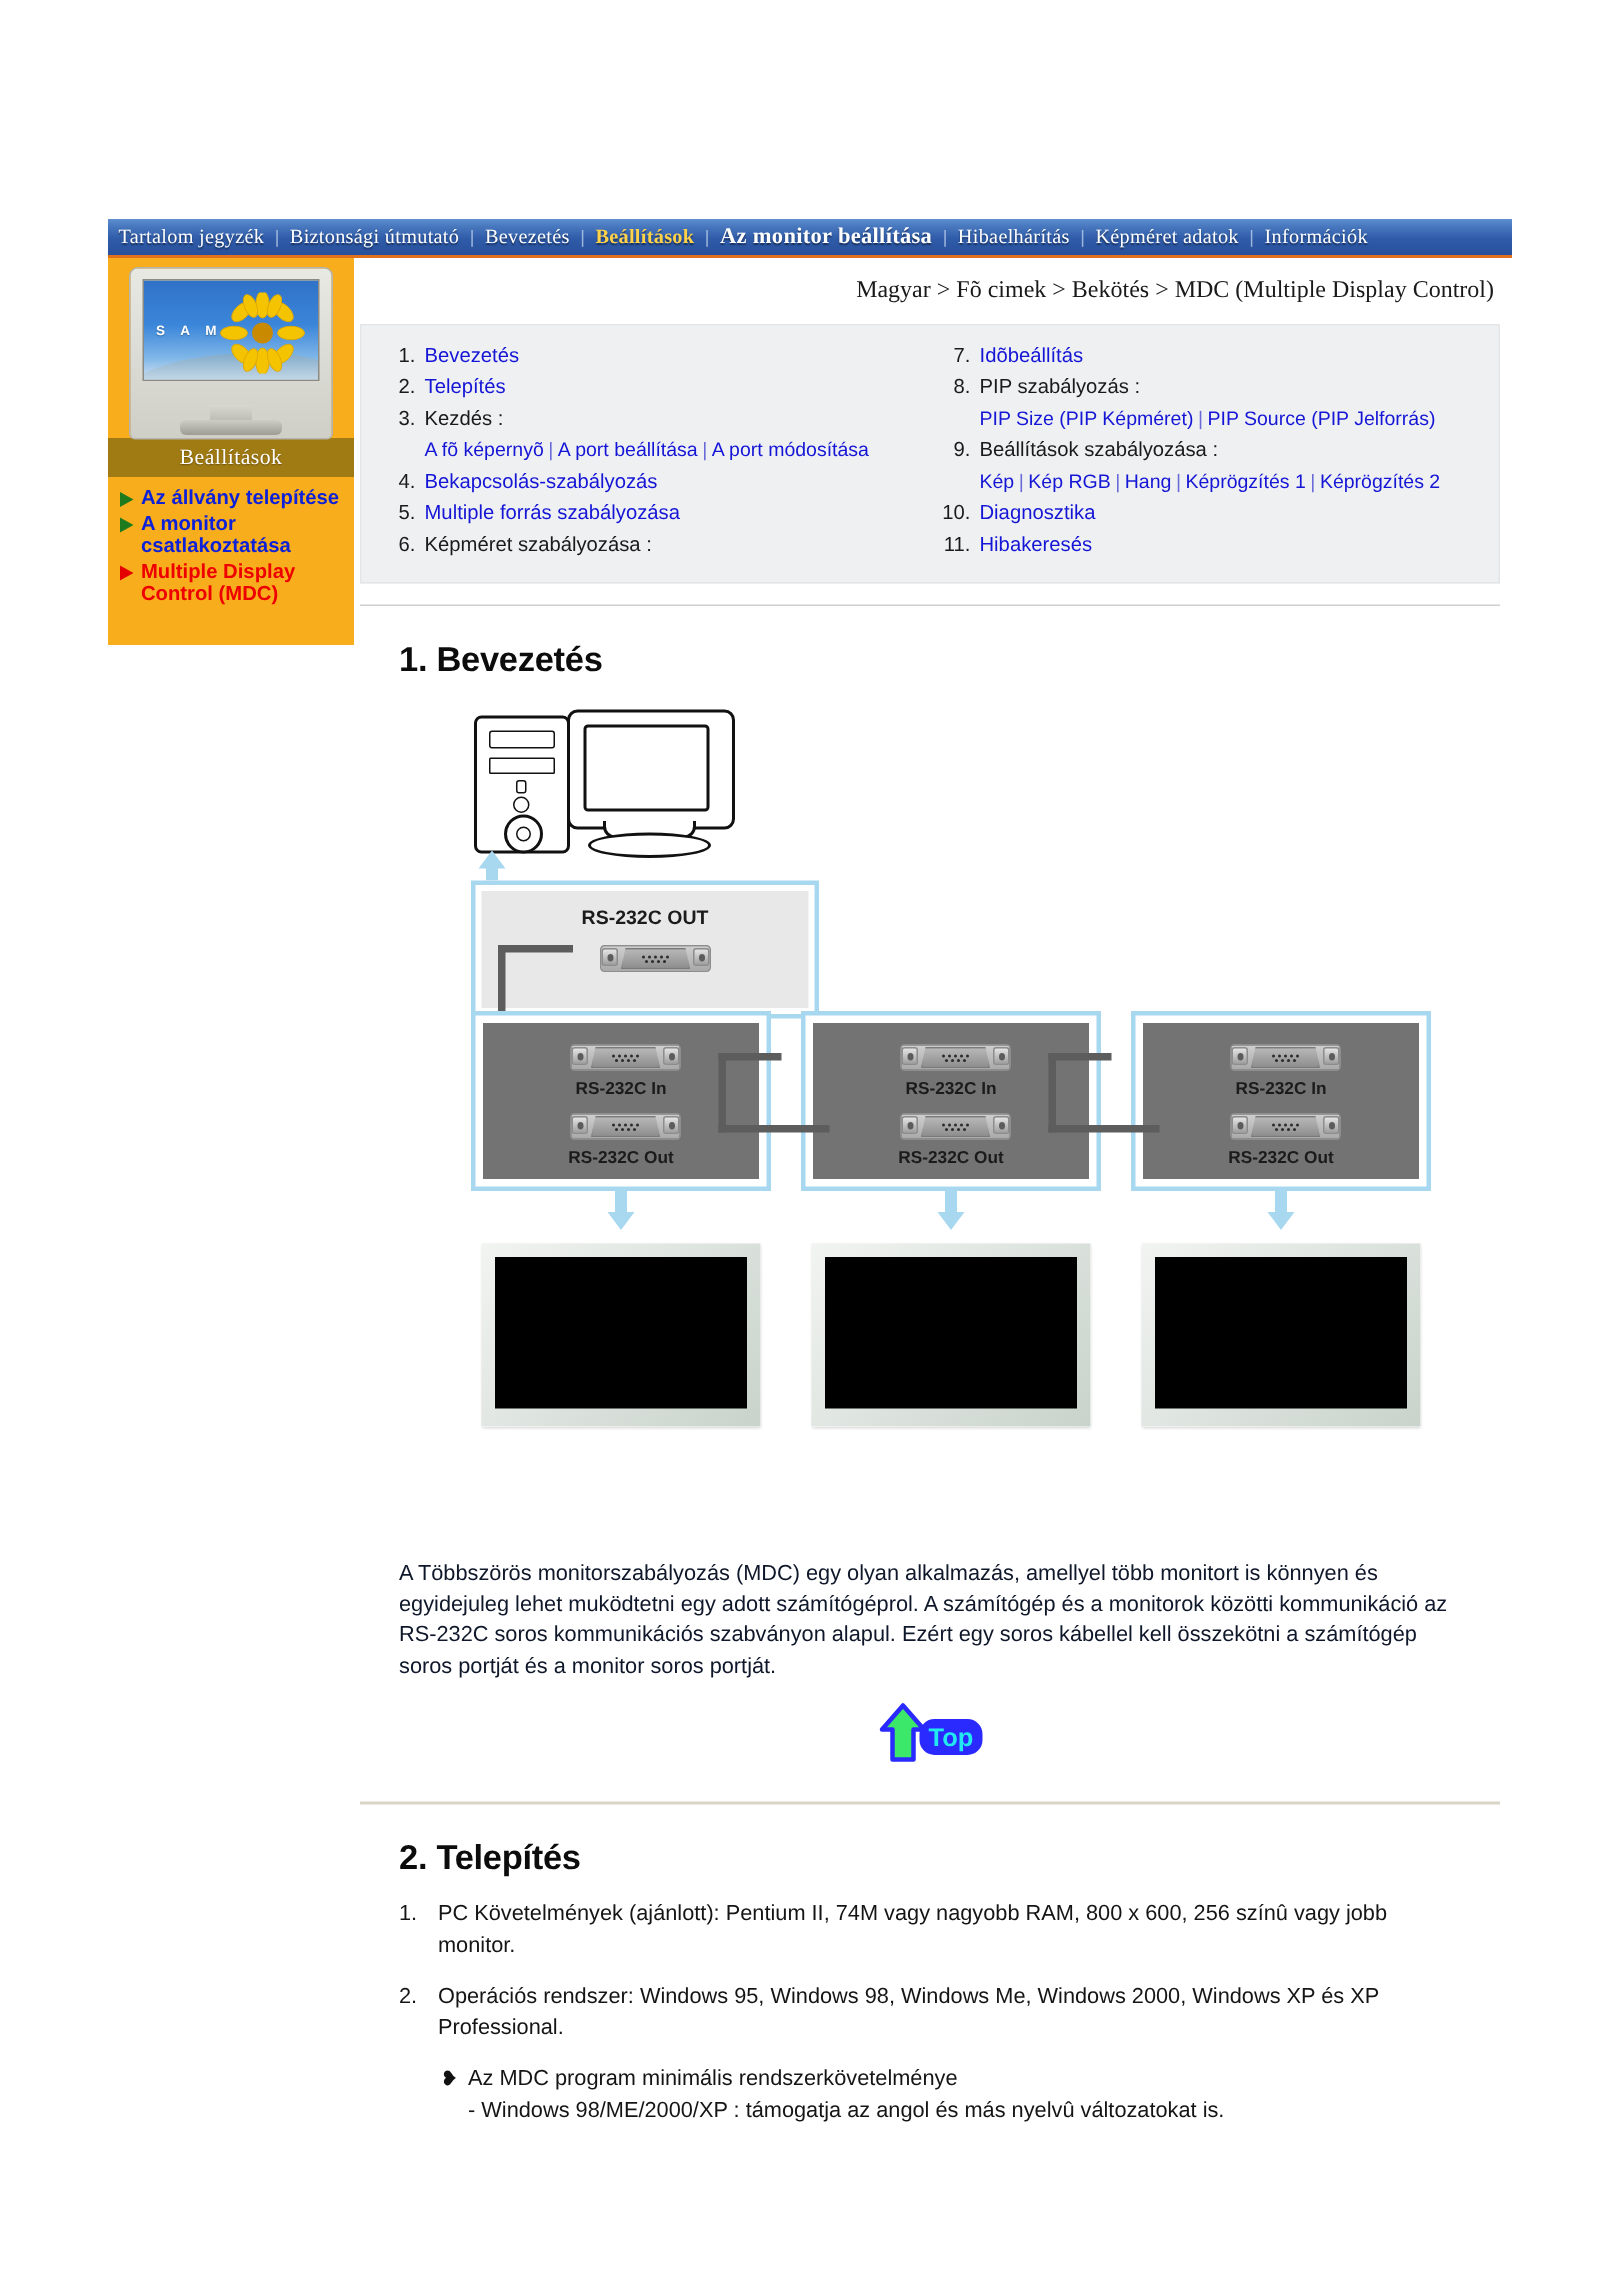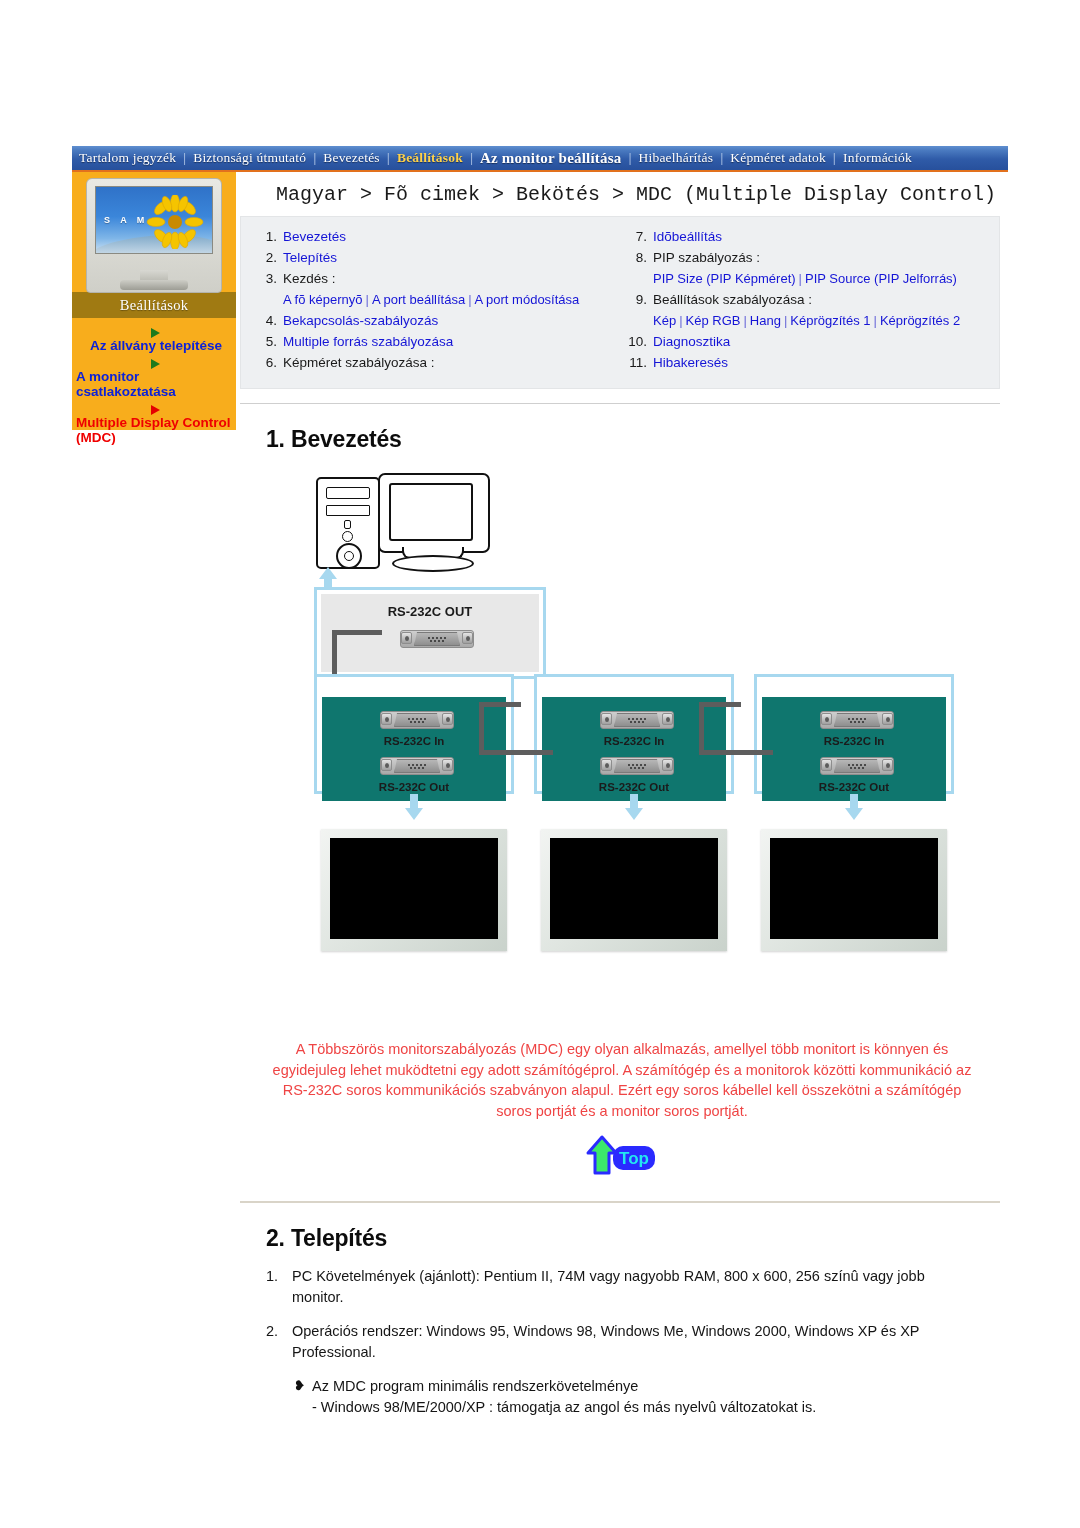--- a/index.html
+++ b/index.html
@@ -81,39 +81,39 @@
     border-radius:4px;
   }
   .sb-title{
     height:26px; background:#a07a12; color:#ffffff;
     display:flex;align-items:center;justify-content:center;
     font-family:"Liberation Serif",serif; font-size:14.5px;
     letter-spacing:.3px;
     text-shadow:0 1px 1px rgba(0,0,0,.35);
   }
   .sb-list{ padding:6px 0 0 4px;}
-  .sb-item{ display:flex; align-items:center; margin-bottom:1px;flex-direction:column; }
+  .sb-item{ display:flex; align-items:flex-start; margin-bottom:1px; }
   .tri{
     width:0;height:0;margin:4px 5px 0 4px;flex:none;
     border-left:9px solid #1d7a1d;
     border-top:5.5px solid transparent;
     border-bottom:5.5px solid transparent;
   }
   .tri.red{ border-left-color:#e50000; }
   .sb-label{
     font-size:13.5px; line-height:15.5px; color:#0d22d8; font-weight:bold;
   }
   .sb-item.active .sb-label{ color:#ef0000; }
 
   
   .content{ position:absolute; left:236px; top:172px; width:772px;}
   .breadcrumb{
     height:44px; display:flex; align-items:center; justify-content:flex-end;
     padding-right:12px;
-    font-family:Liberation Mono, monospace; font-size:20px; color:#1a1a1a;
+    font-family:Liberation Serif, serif; font-size:16px; color:#1a1a1a;
   }
   .toc{
     margin:0 8px 0 4px;
     background:#eef0f2; border:1px solid #e3e5e7;
     padding:10px 12px 14px 12px;
     display:flex;
   }
   .toc-col{ width:50%; }
   .toc-col.right{ padding-left:6px; }
   .toc-row{ display:flex; align-items:flex-start; margin-bottom:2px;}
@@ -198,34 +198,34 @@
   .pinrow{display:flex;gap:2.2px;}
   .pin{width:2px;height:2px;border-radius:50%;background:#2b2b2b;}
 
   .wire{position:absolute;background:#5d5d5d;}
 
   .mon-group{
     position:absolute; top:255px; width:200px; height:120px;
     border:3px solid #a7d8ef; background:#fff;
     box-sizing:border-box; padding:5px;
   }
-  .mon-group-in{width:100%;height:100%;background:#0f766e;position:relative;margin-top:15px;}
+  .mon-group-in{width:100%;height:100%;background:#737373;position:relative;}
 
   .lcd{
     position:absolute; width:186px; height:122px;
     background:linear-gradient(135deg,#f2f4f2 0%,#dfe5e0 45%,#c9d2cb 100%);
     padding:9px 9px 12px 9px; box-sizing:border-box;
     box-shadow:0 1px 2px rgba(0,0,0,.18);
   }
   .lcd-scr{width:100%;height:100%;background:#000;}
 
   
   .para{
     margin:10px 30px 0 30px; font-size:14.5px; line-height:20.5px;
-    color:#ef4444; text-align:center;
+    color:#0f172a; text-align:left;
   }
   .topbtn{
     display:block; margin:14px auto 0 auto; width:84px; height:44px;
     position:relative;
   }
   ol.numlist{ margin:14px 0 0 0; padding:0; list-style:none;}
   ol.numlist li{ display:flex; margin:0 30px 14px 30px; }
   .ln{ width:26px; flex:none; font-size:14.5px; line-height:20.5px; color:#151515;}
   .lt{ font-size:14.5px; line-height:20.5px; color:#151515;}
   .bullet-row{ display:flex; margin:0 30px 0 58px;}

